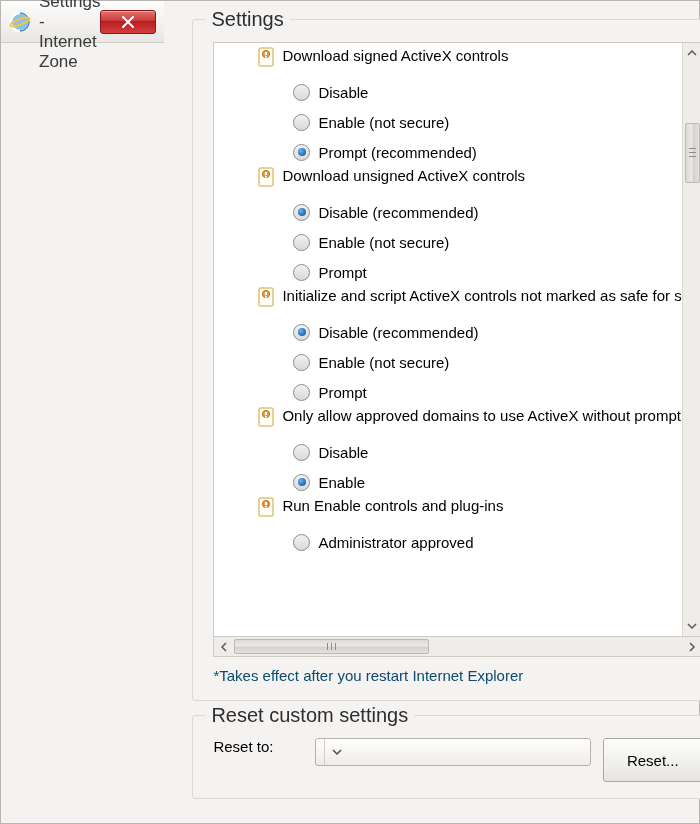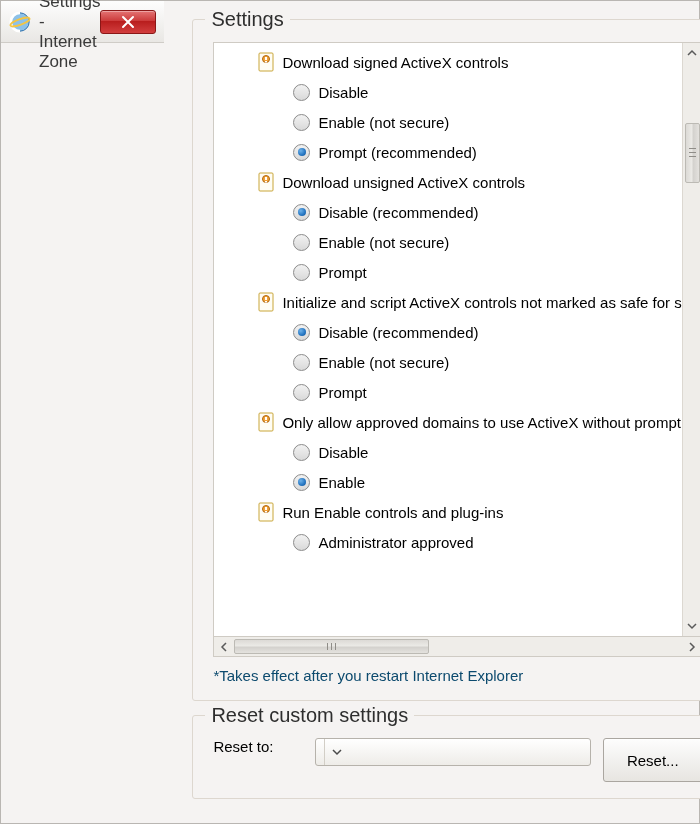--- a/index.html
+++ b/index.html
@@ -80,21 +80,21 @@
       position: relative;
     }
     .list-content {
       flex: 1;
       padding: 4px 0;
       overflow: hidden;
       white-space: nowrap;
       position: relative;
     }
     .cat {
-      display: flex; align-items: center;
+      display: flex; 
       height: 30px;
       padding-left: 44px;
     }
     .cat .axicon {
       width: 16px; height: 20px;
       margin-right: 8px;
       flex-shrink: 0;
     }
     .cat .axicon svg { width: 16px; height: 20px; }
     .opt {

